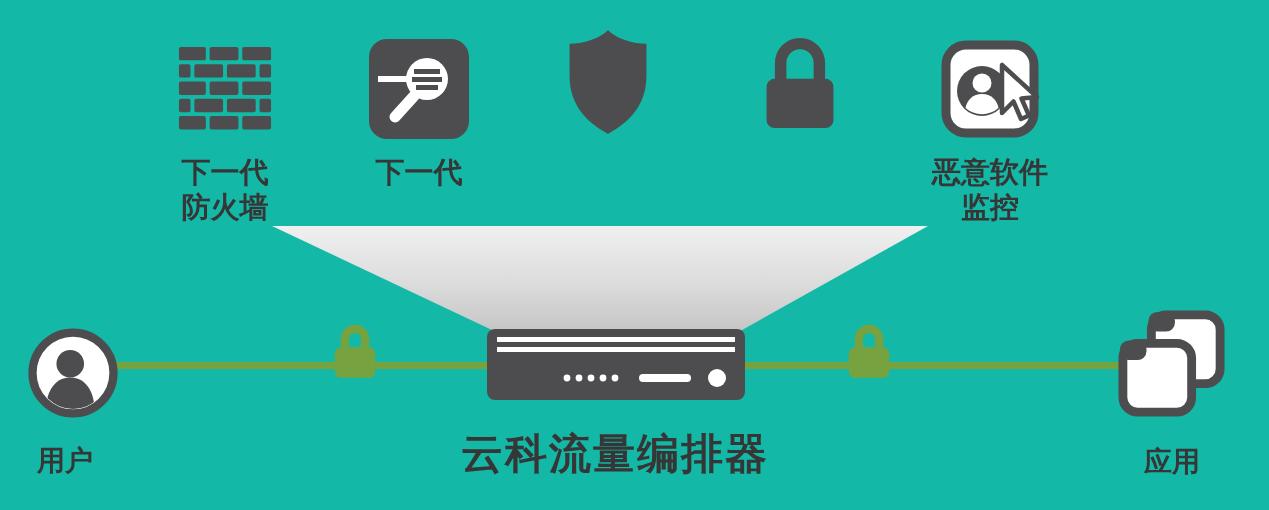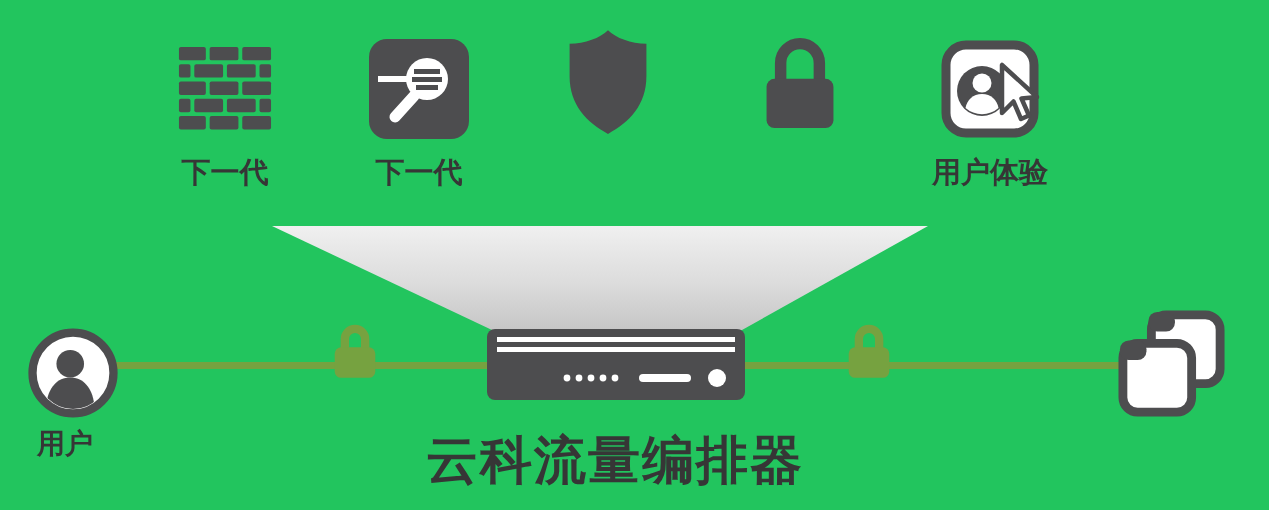--- a/index.html
+++ b/index.html
@@ -1,18 +1,18 @@
 <!DOCTYPE html>
 <html><head>
 <meta charset="utf-8">
 <style>
   * { margin:0; padding:0; box-sizing:border-box; }
   html,body { background:#ffffff; }
   body { font-family:"Liberation Sans","DejaVu Sans",sans-serif; }
-  .canvas { position:relative; width:1269px; height:510px; background:#22c55e; overflow:hidden; }
+  .canvas { position:relative; width:1269px; height:510px; background:#14b8a6; overflow:hidden; }
 
   
   .funnel {
     position:absolute; left:272px; top:226px; width:656px; height:104px;
     background:linear-gradient(to bottom, #f0f0f0 0%, #dcdcdc 55%, #c6c6c6 100%);
     clip-path:polygon(0% 0%, 100% 0%, 71.65% 100%, 33.54% 100%);
     z-index:1;
   }
 
   
@@ -30,25 +30,25 @@
 
   
   .flow-line {
     position:absolute; left:60px; top:362px; width:1128px; height:7px;
     background:#76a240; z-index:2;
   }
 
   .node { position:absolute; z-index:3; }
   .node-label {
     position:absolute; z-index:4; text-align:center;
-    font-size:28px; font-weight:bold; color:#363636;
+    font-size:28px; font-weight:bold; color:#363636;margin-top:17px;
   }
   .orchestrator-label {
     position:absolute; left:365px; top:426px; width:500px; z-index:4;
-    text-align:center; font-size:52px; font-weight:bold; color:#363636; letter-spacing:2px;
+    text-align:center; font-size:42px; font-weight:bold; color:#363636; letter-spacing:2px;
   }
 </style>
 </head>
 <body>
 
 <div class="canvas">
 
   <div class="funnel"></div>
 
   <div class="service" style="left:125px">
@@ -70,20 +70,21 @@
             <rect x="52" y="56" width="30" height="14" rx="2"></rect>
             <rect x="86" y="56" width="12" height="14" rx="2"></rect>
           <rect x="2" y="74" width="28" height="14" rx="2"></rect>
             <rect x="34" y="74" width="30" height="14" rx="2"></rect>
             <rect x="68" y="74" width="30" height="14" rx="2"></rect>
         </g>
       </svg>
     </div>
     <div class="svc-label">
       <span>下一代</span>
+      <span>防火墙</span>
     </div>
   </div>
 
   <div class="service" style="left:319px">
     <div class="icon-box">
       <svg width="100" height="100" viewBox="0 0 100 100">
         <rect x="0" y="0" width="100" height="100" rx="18" fill="#4d4d4f"></rect>
         <rect x="9" y="37" width="34" height="6" fill="#ffffff"></rect>
         <circle cx="58" cy="40" r="21" fill="#ffffff"></circle>
         <rect x="45" y="30" width="26" height="5" fill="#4d4d4f"></rect>
@@ -118,21 +119,22 @@
     <div class="icon-box">
       <svg width="100" height="100" viewBox="0 0 100 100">
         <rect x="6" y="6" width="88" height="88" rx="20" fill="#ffffff" stroke="#4d4d4f" stroke-width="9"></rect>
         <circle cx="42" cy="52" r="25" fill="#4d4d4f"></circle>
         <circle cx="42" cy="44" r="9.5" fill="#ffffff"></circle>
         <path d="M42 55 c-9 0 -15 6 -16.5 14 a25 25 0 0 0 33 0 c-1.5 -8 -7.5 -14 -16.5 -14 Z" fill="#ffffff"></path>
         <path d="M62 26 L62 74 L73.5 62.5 L81 80 L89 76.5 L81.5 59.5 L97 58 Z" fill="#ffffff" stroke="#4d4d4f" stroke-width="4.5" stroke-linejoin="round"></path>
       </svg>
     </div>
     <div class="svc-label">
-      <span>用户体验</span>
+      <span>恶意软件</span>
+      <span>监控</span>
     </div>
   </div>
 
   <div class="flow-line"></div>
 
   <svg class="node" style="left:27px; top:327px;" width="92" height="92" viewBox="0 0 100 100">
     <defs>
         <clipPath id="userClip">
           <circle cx="50" cy="50" r="39"></circle>
         </clipPath>
@@ -170,14 +172,15 @@
     <path d="M15 30 L15 19 A11 11 0 0 1 37 19 L37 30" fill="none" stroke="#76a240" stroke-width="9"></path>
     <rect x="4" y="28" width="44" height="33" rx="7" fill="#76a240"></rect>
   </svg>
 
   <svg class="node" style="left:1118px; top:310px;" width="108" height="108" viewBox="0 0 110 110">
     <rect x="34" y="5" width="70" height="70" rx="15" fill="#ffffff" stroke="#4d4d4f" stroke-width="9"></rect>
     <rect x="31" y="2" width="27" height="20" rx="9" fill="#4d4d4f"></rect>
     <rect x="5" y="34" width="70" height="70" rx="15" fill="#ffffff" stroke="#4d4d4f" stroke-width="9"></rect>
     <rect x="2" y="31" width="27" height="20" rx="9" fill="#4d4d4f"></rect>
   </svg>
+  <div class="node-label" style="left:1118px; top:426px; width:108px;">应用</div>
 
 </div>
 
 </body></html>

